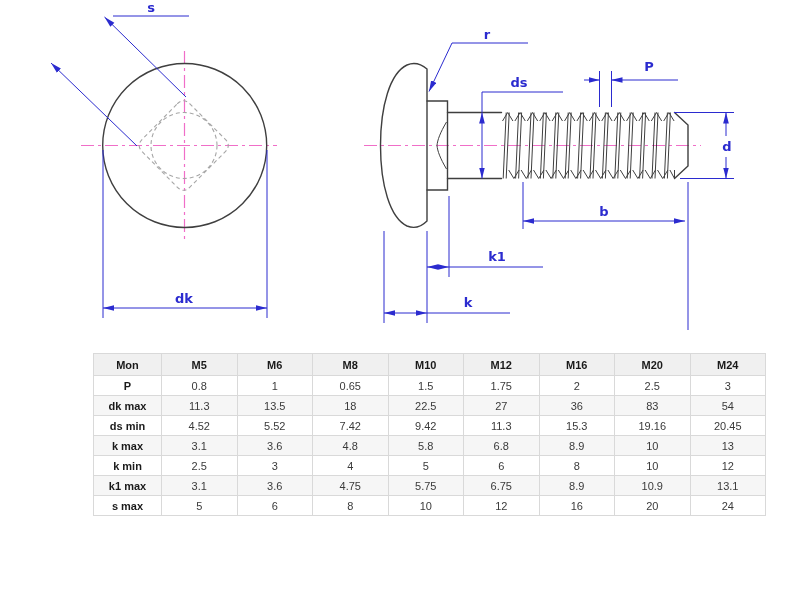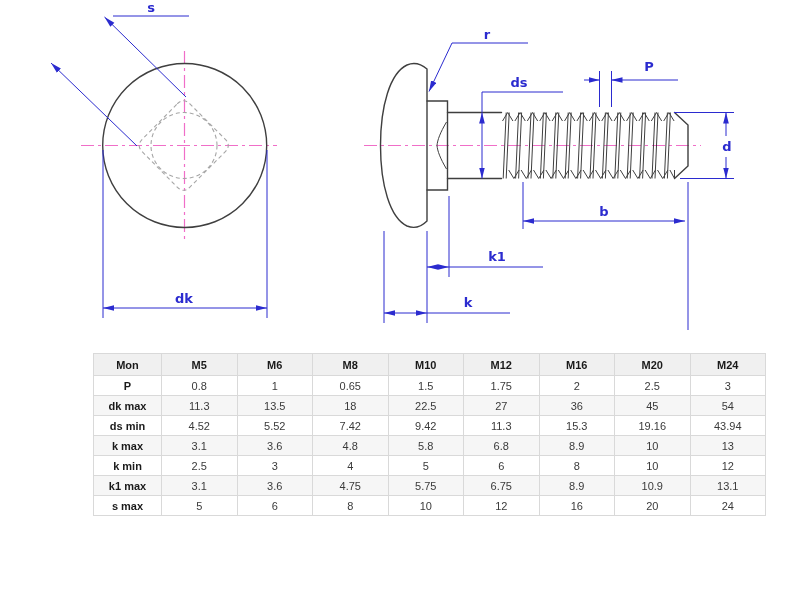--- a/index.html
+++ b/index.html
@@ -164,33 +164,33 @@
             <td>3</td>
           </tr>
           <tr>
             <td class="rowlabel">dk max</td>
             <td>11.3</td>
             <td>13.5</td>
             <td>18</td>
             <td>22.5</td>
             <td>27</td>
             <td>36</td>
-            <td>45</td>
+            <td>83</td>
             <td>54</td>
           </tr>
           <tr>
             <td class="rowlabel">ds min</td>
             <td>4.52</td>
             <td>5.52</td>
             <td>7.42</td>
             <td>9.42</td>
             <td>11.3</td>
             <td>15.3</td>
             <td>19.16</td>
-            <td>43.94</td>
+            <td>20.45</td>
           </tr>
           <tr>
             <td class="rowlabel">k max</td>
             <td>3.1</td>
             <td>3.6</td>
             <td>4.8</td>
             <td>5.8</td>
             <td>6.8</td>
             <td>8.9</td>
             <td>10</td>

